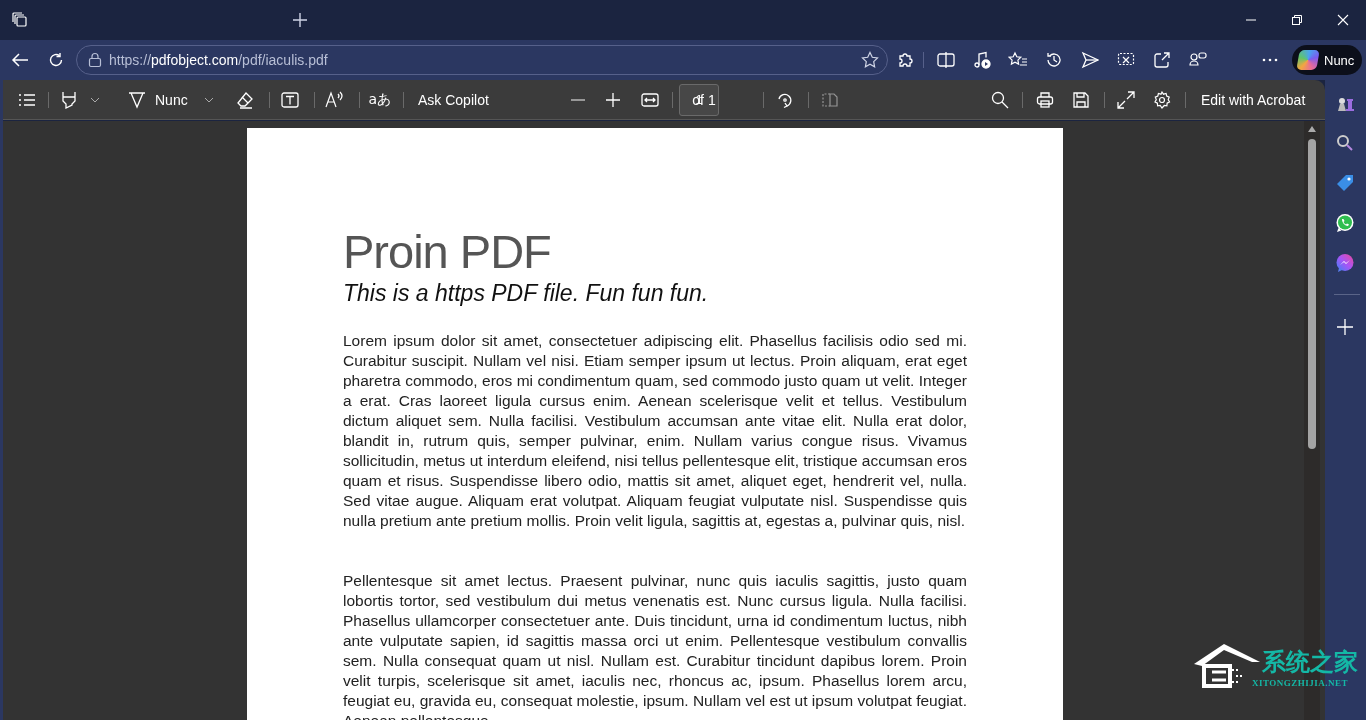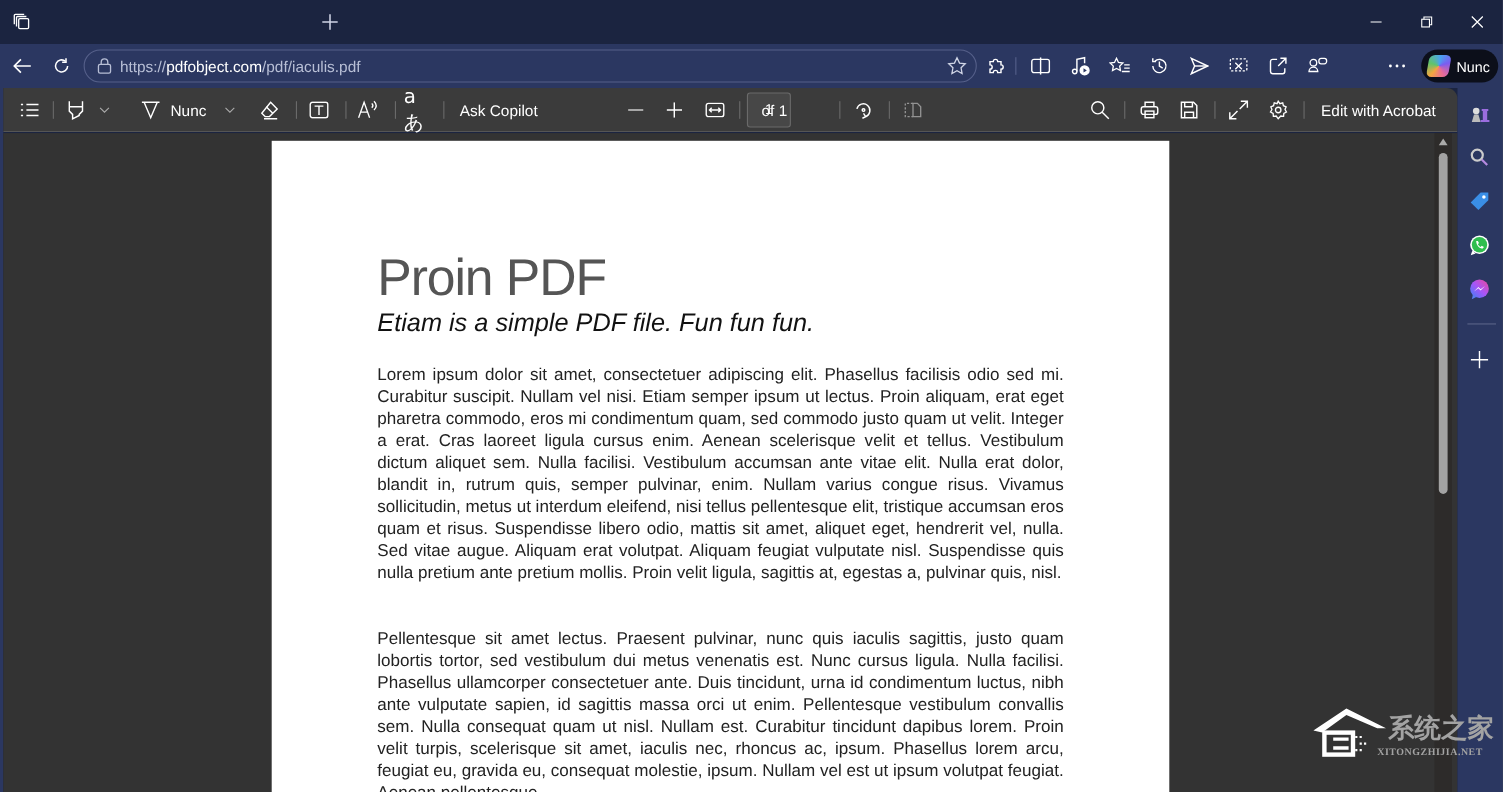--- a/index.html
+++ b/index.html
@@ -38,21 +38,21 @@
   .pdf-subtitle { position: absolute; left: 96px; top: 152px; font-size: 23px; font-style: italic; color: #111; }
   .para { position: absolute; left: 96px; width: 624px; font-size: 15.5px; line-height: 20px; color: #222; text-align: justify; }
   .scroll { position: absolute; left: 1304px; top: 121px; width: 16px; height: 599px; background: #2d2b2a; }
   .scroll .arrow { position: absolute; left: 4px; top: 5px; width: 0; height: 0; border-left: 4px solid transparent; border-right: 4px solid transparent; border-bottom: 6px solid #aaa; }
   .scroll .thumb { position: absolute; left: 4px; top: 18px; width: 8px; height: 310px; background: #a3a3a3; border-radius: 4px; }
 
   .sidebar { position: absolute; left: 1325px; top: 80px; width: 41px; height: 640px; background: #2b3761; }
   .sbi { position: absolute; left: 9px; width: 22px; height: 22px; display:flex; align-items:center; justify-content:center; }
   .sbsep { position: absolute; left: 9px; top: 214px; width: 26px; height: 1px; background: #5a6488; }
 
-  .watermark { position: absolute; left: 1190px; top: 636px; width: 170px; height: 56px; color: #a3a3a3; }
+  .watermark { position: absolute; left: 1190px; top: 636px; width: 170px; height: 56px; color: #14b8a6; }
   .watermark .cn { position: absolute; left: 72px; top: 10px; font-size: 24px; font-weight: bold; font-family: "DejaVu Sans", sans-serif; }
   .watermark .en { position: absolute; left: 62px; top: 42px; font-size: 9px; font-family: "Liberation Serif", serif; letter-spacing: 0.5px; font-weight: bold; }
 </style>
 </head>
 <body>
 
 <div class="titlebar">
   <div class="tab-actions">
     <svg width="18" height="18" viewBox="0 0 18 18" fill="none" stroke="#fff" stroke-width="1.2">
         <rect x="6" y="6" width="9" height="9" rx="1"></rect>
@@ -227,21 +227,21 @@
   </div>
   <div class="psep" style="left:311px"></div>
   <div class="pb" style="left:320px; width:24px">
     <svg width="20" height="18" fill="none" stroke="#fff" stroke-width="1.2">
         <path d="M1 16L6 2l5 14M3 11h6"></path>
         <path d="M13 3q2 2 0 4M15 1q4 4 0 8"></path>
       </svg>
   </div>
   <div class="psep" style="left:356px"></div>
   <div class="pb" style="left:364px; width:26px">
-    <span style="font-size:18px; font-family:'DejaVu Sans',sans-serif;">aあ</span>
+    <span style="font-size:14px; font-family:'DejaVu Sans',sans-serif;">aあ</span>
   </div>
   <div class="psep" style="left:400px"></div>
   <div class="pb" style="left:415px; width:80px; justify-content:flex-start">
     <span>Ask Copilot</span>
   </div>
 
   <div class="pb" style="left:563px; width:24px">
     <svg width="14" height="2">
         <path d="M0 1h14" stroke="#ccc" stroke-width="1.3"></path>
       </svg>
@@ -310,21 +310,21 @@
   </div>
   <div class="psep" style="left:1182px"></div>
   <div class="pb" style="left:1198px; width:110px; justify-content:flex-start">
     <span>Edit with Acrobat</span>
   </div>
 </div>
 
 <div class="viewer">
   <div class="page">
     <div class="pdf-title">Proin PDF</div>
-    <div class="pdf-subtitle">Etiam is a simple PDF file. Fun fun fun.</div>
+    <div class="pdf-subtitle">This is a https PDF file. Fun fun fun.</div>
     <p class="para" style="top:203px">Lorem ipsum dolor sit amet, consectetuer adipiscing elit. Phasellus facilisis odio sed mi. Curabitur suscipit. Nullam vel nisi. Etiam semper ipsum ut lectus. Proin aliquam, erat eget pharetra commodo, eros mi condimentum quam, sed commodo justo quam ut velit. Integer a erat. Cras laoreet ligula cursus enim. Aenean scelerisque velit et tellus. Vestibulum dictum aliquet sem. Nulla facilisi. Vestibulum accumsan ante vitae elit. Nulla erat dolor, blandit in, rutrum quis, semper pulvinar, enim. Nullam varius congue risus. Vivamus sollicitudin, metus ut interdum eleifend, nisi tellus pellentesque elit, tristique accumsan eros quam et risus. Suspendisse libero odio, mattis sit amet, aliquet eget, hendrerit vel, nulla. Sed vitae augue. Aliquam erat volutpat. Aliquam feugiat vulputate nisl. Suspendisse quis nulla pretium ante pretium mollis. Proin velit ligula, sagittis at, egestas a, pulvinar quis, nisl.</p>
     <p class="para" style="top:443px">Pellentesque sit amet lectus. Praesent pulvinar, nunc quis iaculis sagittis, justo quam lobortis tortor, sed vestibulum dui metus venenatis est. Nunc cursus ligula. Nulla facilisi. Phasellus ullamcorper consectetuer ante. Duis tincidunt, urna id condimentum luctus, nibh ante vulputate sapien, id sagittis massa orci ut enim. Pellentesque vestibulum convallis sem. Nulla consequat quam ut nisl. Nullam est. Curabitur tincidunt dapibus lorem. Proin velit turpis, scelerisque sit amet, iaculis nec, rhoncus ac, ipsum. Phasellus lorem arcu, feugiat eu, gravida eu, consequat molestie, ipsum. Nullam vel est ut ipsum volutpat feugiat. Aenean pellentesque</p>
   </div>
 </div>
 <div class="scroll">
   <div class="arrow"></div>
   <div class="thumb"></div>
 </div>
 
 <div class="sidebar">

